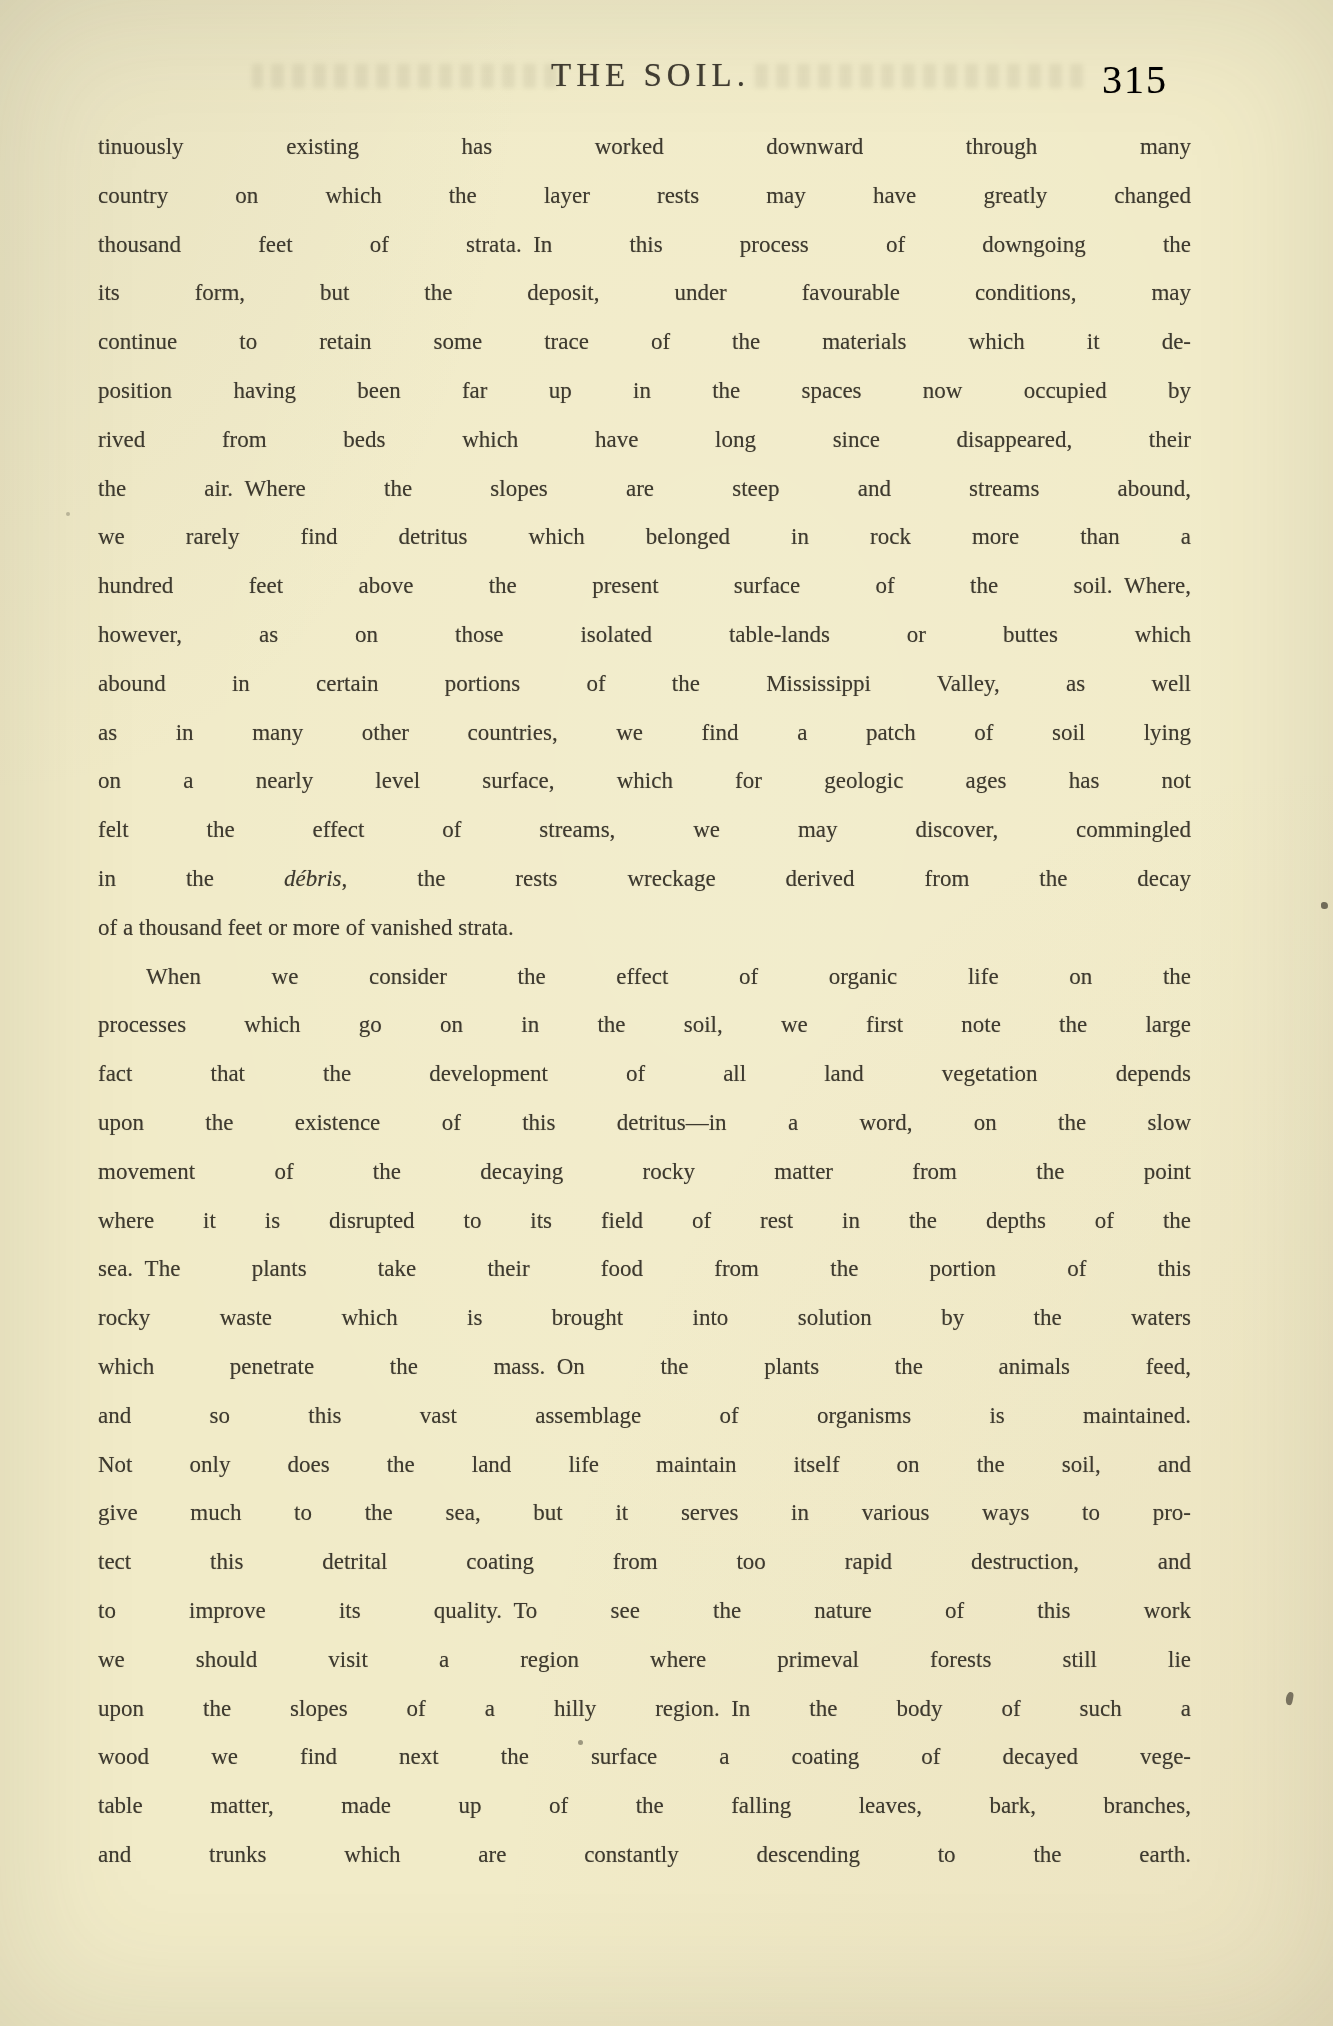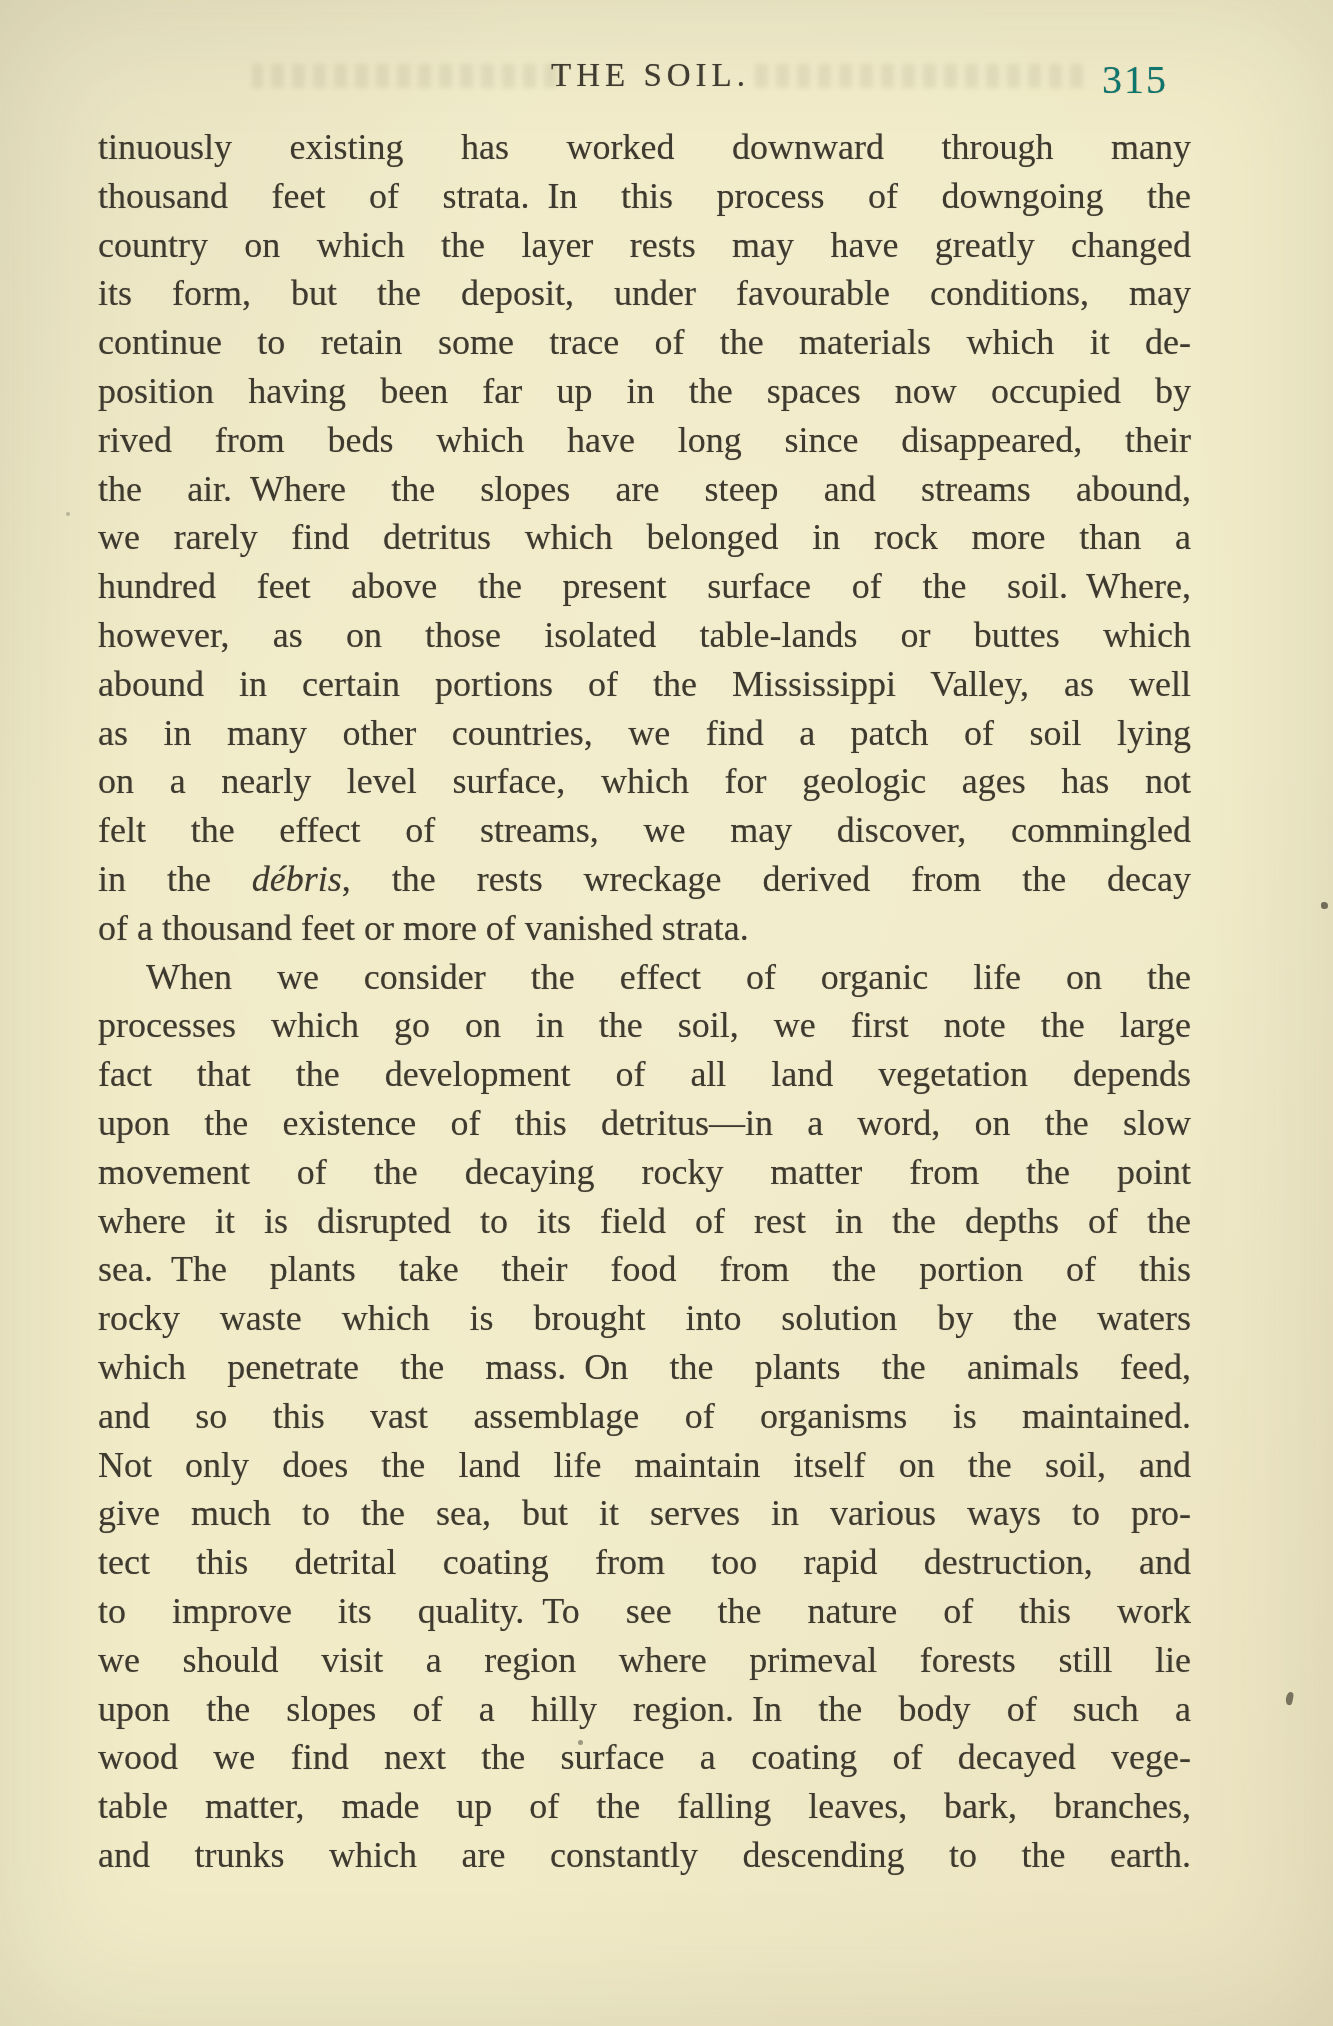--- a/index.html
+++ b/index.html
@@ -20,27 +20,27 @@
   .running-head {
     position: absolute; top: 57px; left: 104px; width: 1093px;
     text-align: center;
     font-size: 33px; letter-spacing: 5px;
     color: #403c31;
     text-shadow: 0 0 0.8px rgba(64,60,49,0.5);
   }
   .page-number {
     position: absolute; top: 56px; left: 1102px;
     font-size: 40px; letter-spacing: 2px;
-    color: #0f766e;
+    color: #000000;
     text-shadow: 0 0 0.8px rgba(61,58,47,0.5);
   }
 
   .body-text {
     position: absolute; left: 98px; top: 123px; width: 1093px;
-    font-size: 36px; line-height: 48.8px;
+    font-size: 23px; line-height: 48.8px;
     text-shadow: 0 0 0.8px rgba(62,58,47,0.45);
   }
   .line { text-align: justify; text-align-last: justify; height: 48.8px; overflow: visible; }
   .line.end { text-align-last: left; }
   .line.indent { text-indent: 48px; }
   .it { font-style: italic; }
 
   
   .ghost {
     position: absolute; top: 64px; height: 24px;
@@ -62,22 +62,22 @@
 <body>
 
 <div class="ghost left"></div>
 <div class="ghost right"></div>
 
 <div class="running-head">THE SOIL.</div>
 <div class="page-number">315</div>
 
 <div class="body-text">
   <div class="line">tinuously existing has worked downward through many</div>
+  <div class="line">country on which the layer rests may have greatly changed</div>
   <div class="line">thousand feet of strata. In this process of downgoing the</div>
-  <div class="line">country on which the layer rests may have greatly changed</div>
   <div class="line">its form, but the deposit, under favourable conditions, may</div>
   <div class="line">continue to retain some trace of the materials which it de-</div>
   <div class="line">position having been far up in the spaces now occupied by</div>
   <div class="line">rived from beds which have long since disappeared, their</div>
   <div class="line">the air. Where the slopes are steep and streams abound,</div>
   <div class="line">we rarely find detritus which belonged in rock more than a</div>
   <div class="line">hundred feet above the present surface of the soil. Where,</div>
   <div class="line">however, as on those isolated table-lands or buttes which</div>
   <div class="line">abound in certain portions of the Mississippi Valley, as well</div>
   <div class="line">as in many other countries, we find a patch of soil lying</div>

